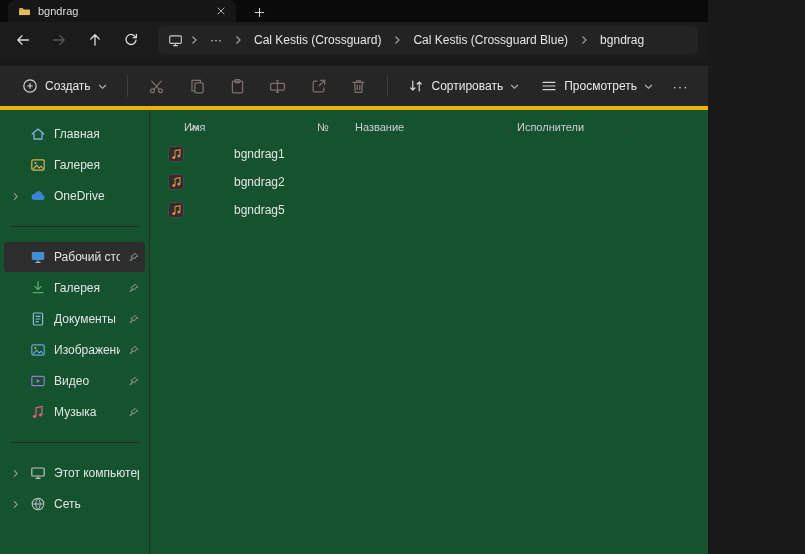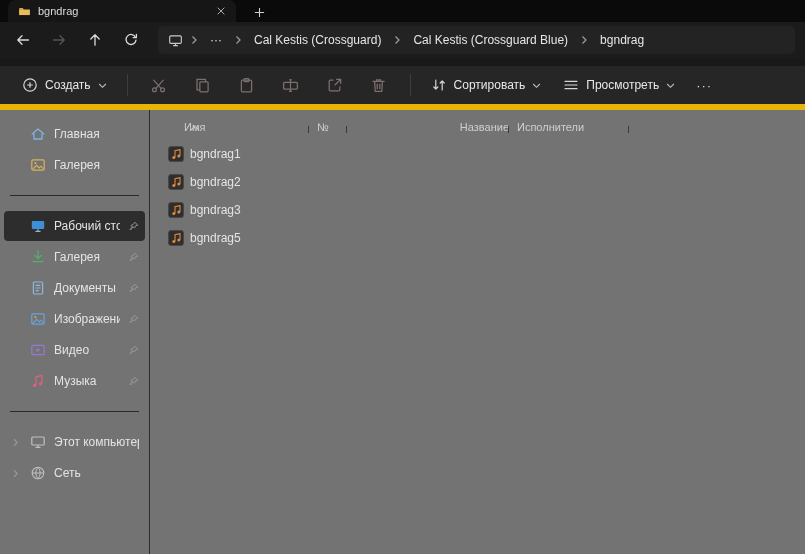--- a/index.html
+++ b/index.html
@@ -1,18 +1,18 @@
 <!DOCTYPE html>
 <html><head>
 <meta charset="utf-8">
 <style>
   * { margin:0; padding:0; box-sizing:border-box; }
   html,body { width:805px; height:554px; }
   body { font-family:"Liberation Sans", sans-serif; background:#191919; color:#e8e8e8; overflow:hidden; }
-  .window { width:805px; height:554px; display:flex; flex-direction:column; background:#737373; }
+  .window { width:708px; height:554px; display:flex; flex-direction:column; background:#14532d; }
 
   
   .titlebar { height:22px; background:#0a0a0a; display:flex; align-items:flex-end; flex:0 0 auto; }
   .tab { width:228px; height:22px; margin-left:8px; background:#161616; border-radius:7px 7px 0 0;
          display:flex; align-items:center; padding:0 6px 0 10px; gap:7px; }
   .tab-title { font-size:11px; color:#dcdcdc; white-space:nowrap; overflow:hidden; flex:1; }
   .tab-close, .new-tab { width:18px; height:18px; display:flex; align-items:center; justify-content:center;
          border-radius:4px; cursor:pointer; flex:0 0 auto; }
   .new-tab { margin-left:14px; margin-bottom:1px; }
 
@@ -22,21 +22,21 @@
   .addressbar { flex:1; height:28px; background:#232323; border-radius:5px; margin-left:8px;
                 display:flex; align-items:center; padding:0 10px; gap:4px; font-size:12px; min-width:0; }
   .crumb { padding:3px 7px; border-radius:4px; color:#e6e6e6; white-space:nowrap; cursor:pointer; }
   .crumb-sep { display:flex; align-items:center; padding:0 1px; }
   .ab-icon { display:flex; align-items:center; margin-right:2px; }
 
   .spacer { height:8px; background:#191919; flex:0 0 auto; }
 
   
   .toolbar { height:44px; background:#262626; display:flex; align-items:center; padding:0 12px; gap:2px; flex:0 0 auto;
-             border-bottom:6px solid #eab308; }
+             border-bottom:4px solid #eab308; }
   .tb-btn { display:flex; align-items:center; gap:7px; height:32px; padding:0 10px; border-radius:4px;
             font-size:12px; color:#e8e8e8; background:transparent; border:none; font-family:inherit; cursor:pointer; }
   .tb-icon-btn { width:42px; justify-content:center; padding:0; }
   .tb-sep { width:1px; height:22px; background:#3d3d3d; margin:0 8px; flex:0 0 auto; }
   .tb-more { width:34px; justify-content:center; padding:0; font-size:13px; color:#dadada; letter-spacing:1px; }
 
   
   .bodyrow { flex:1; display:flex; min-height:0; }
   .sidebar { width:150px; flex:0 0 150px; border-right:1px solid #2c2c2c; padding-top:8px; overflow:hidden; }
   .sb-item { height:30px; margin:1px 4px; border-radius:4px; display:flex; align-items:center;
@@ -48,29 +48,29 @@
   .sb-pin { margin-left:auto; display:flex; align-items:center; flex:0 0 auto; }
   .sb-divider { height:1px; background:#2a2a2a; margin:15px 10px; }
 
   
   .main { flex:1; padding:2px 0 0 10px; min-width:0; }
   .cols { display:flex; height:26px; align-items:flex-end; }
   .colcell { position:relative; font-size:11px; color:#cfcfcf; padding:0 0 5px 8px; cursor:pointer; }
   .colcell::after { content:""; position:absolute; right:0; top:5px; bottom:5px; width:1px; background:#3a3a3a; }
   .c1 { width:149px; padding-left:24px; }
   .c2 { width:38px; }
-  .c3 { width:162px;text-align:right; }
+  .c3 { width:162px; }
   .c4 { width:120px; }
   .c5 { width:138px; }
   .sort-caret { position:absolute; left:30px; top:0; }
   .rows { margin-top:2px; }
   .row { height:28px; display:flex; align-items:center; padding-left:8px; gap:6px; width:600px; border-radius:3px; cursor:pointer; }
   .file-icon { width:16px; height:16px; border-radius:3px; background:#2e2e2e; border:1px solid #474747;
                display:flex; align-items:center; justify-content:center; flex:0 0 16px; }
-  .file-name { font-size:12px; color:#e4e4e4; }
+  .file-name { font-size:12px; color:#e4e4e4;margin-left:44px; }
 </style>
 </head>
 <body>
 
 <div class="window">
 
   <div class="titlebar">
     <div class="tab">
       <span style="display:flex">
         <svg width="13" height="13" viewBox="0 0 16 16">
@@ -264,20 +264,33 @@
         <span class="sb-icon">
           <svg width="16" height="16" viewBox="0 0 16 16">
               <rect x="1.8" y="2.8" width="12.4" height="10.4" rx="1.4" fill="none" stroke="#d8b25a" stroke-width="1.2"></rect>
               <circle cx="5.4" cy="6" r="1.1" fill="#d8b25a"></circle>
               <path d="M3 12l3.6-3.6 2.6 2.6 1.8-1.8 2.4 2.8" fill="none" stroke="#d8b25a" stroke-width="1.1"></path>
             </svg>
         </span>
         <span class="sb-label">Галерея</span>
       </div>
 
+      <div class="sb-item">
+        <span class="sb-chev">
+          <svg width="9" height="9" viewBox="0 0 9 9">
+              <path d="M3 1.2l3.2 3.3L3 7.8" fill="none" stroke="#9a9a9a" stroke-width="1.1"></path>
+            </svg>
+        </span>
+        <span class="sb-icon">
+          <svg width="16" height="16" viewBox="0 0 16 16">
+              <path d="M4.6 12h7.4a2.6 2.6 0 0 0 .5-5.15 3.9 3.9 0 0 0-7.5-1.2A3.15 3.15 0 0 0 4.6 12z" fill="#3a86d4"></path>
+            </svg>
+        </span>
+        <span class="sb-label">OneDrive</span>
+      </div>
 
       <div class="sb-divider"></div>
 
       <div class="sb-item selected">
         <span class="sb-chev"></span>
         <span class="sb-icon">
           <svg width="16" height="16" viewBox="0 0 16 16">
               <rect x="1.8" y="3" width="12.4" height="8" rx="1" fill="#3f8fd6"></rect>
               <path d="M5.5 13.4h5M8 11.2v2" fill="none" stroke="#9fb6c9" stroke-width="1.2"></path>
             </svg>
@@ -445,30 +458,20 @@
           <span class="file-icon">
             <svg width="9" height="11" viewBox="0 0 9 11">
                 <path d="M3 8.2V1.6L8 .6v6.2" fill="none" stroke="#e08a3c" stroke-width="1.1"></path>
                 <circle cx="1.8" cy="8.4" r="1.5" fill="#e08a3c"></circle>
                 <circle cx="6.8" cy="7" r="1.5" fill="#e08a3c"></circle>
               </svg>
           </span>
           <span class="file-name">bgndrag2</span>
         </div>
 
-        <div class="row">
-          <span class="file-icon">
-            <svg width="9" height="11" viewBox="0 0 9 11">
-                <path d="M3 8.2V1.6L8 .6v6.2" fill="none" stroke="#e08a3c" stroke-width="1.1"></path>
-                <circle cx="1.8" cy="8.4" r="1.5" fill="#e08a3c"></circle>
-                <circle cx="6.8" cy="7" r="1.5" fill="#e08a3c"></circle>
-              </svg>
-          </span>
-          <span class="file-name">bgndrag3</span>
-        </div>
 
 
         <div class="row">
           <span class="file-icon">
             <svg width="9" height="11" viewBox="0 0 9 11">
                 <path d="M3 8.2V1.6L8 .6v6.2" fill="none" stroke="#e08a3c" stroke-width="1.1"></path>
                 <circle cx="1.8" cy="8.4" r="1.5" fill="#e08a3c"></circle>
                 <circle cx="6.8" cy="7" r="1.5" fill="#e08a3c"></circle>
               </svg>
           </span>

